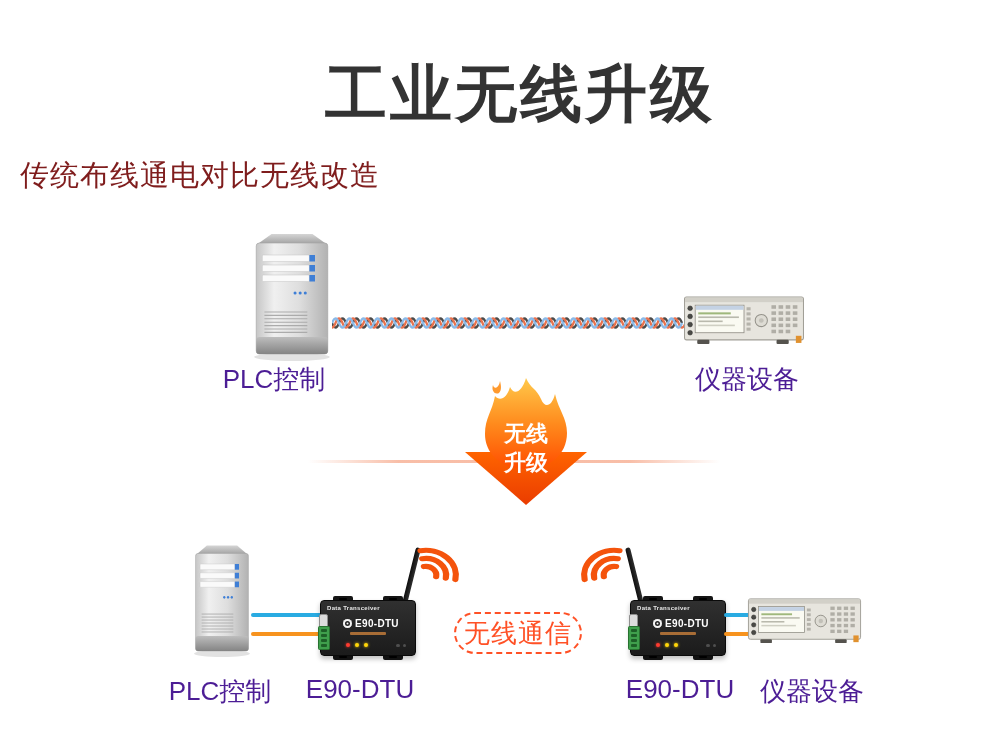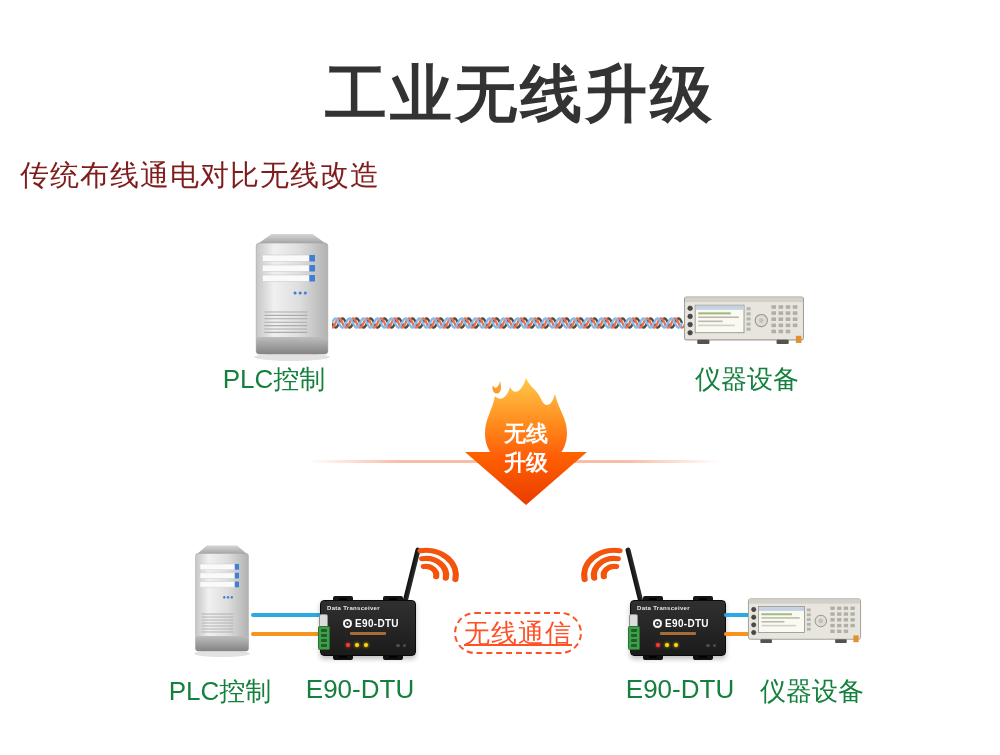--- a/index.html
+++ b/index.html
@@ -4,31 +4,31 @@
 <style>
   html,body{margin:0;padding:0;background:#fff;}
   .stage{position:relative;width:1000px;height:755px;background:#fff;overflow:hidden;
          font-family:"Liberation Sans","DejaVu Sans",sans-serif;margin-left:20px;}
   .abs{position:absolute;}
 
   .page-title{left:0;right:0;top:52px;text-align:center;font-size:62px;font-weight:700;
               color:#333;letter-spacing:3px;}
   .page-subtitle{left:0;right:0;top:156px;font-size:29px;color:#7f1d1d;letter-spacing:1px;}
 
-  .obj-label{font-size:26px;color:#15803d;transform:translateX(-50%);white-space:nowrap;}
+  .obj-label{font-size:26px;color:#4c1d95;transform:translateX(-50%);white-space:nowrap;}
   .cable-label{left:481px;top:281px;transform:translateX(-50%);font-size:24px;color:#c3c3c3;
                letter-spacing:1px;white-space:nowrap;}
 
   .fade-line{left:288px;top:460px;width:412px;height:3px;
      background:linear-gradient(90deg,rgba(250,185,155,0) 0%,rgba(246,168,138,.75) 22%,
                 rgba(246,168,138,.75) 78%,rgba(250,185,155,0) 100%);}
 
   .bubble{left:434px;top:612px;width:124px;height:38px;border:2px dashed #ff5126;border-radius:24px;
           display:flex;align-items:center;justify-content:center;background:#fff;}
-  .bubble span{font-size:26px;color:#ff5126;letter-spacing:1px;text-decoration:underline;}
+  .bubble span{font-size:26px;color:#ff5126;letter-spacing:1px;}
 
   .conn{height:4px;border-radius:2px;}
   .conn.blue{background:#29abe2;}
   .conn.orange{background:#f7931e;}
 
   
   .dtu{position:absolute;width:96px;height:64px;}
   .dtu-ear{position:absolute;width:20px;height:6px;background:#151515;border-radius:2px;
            display:flex;align-items:center;justify-content:center;}
   .dtu-ear i{width:8px;height:2.5px;background:#000;border-radius:2px;}

